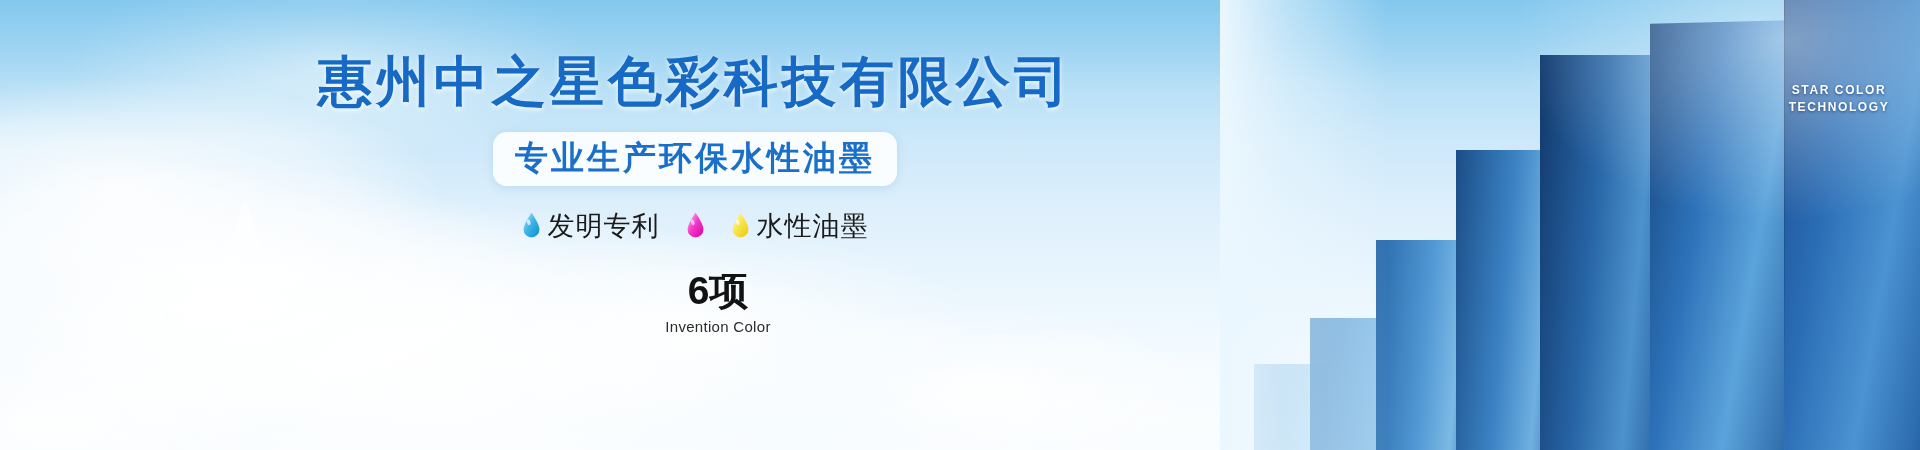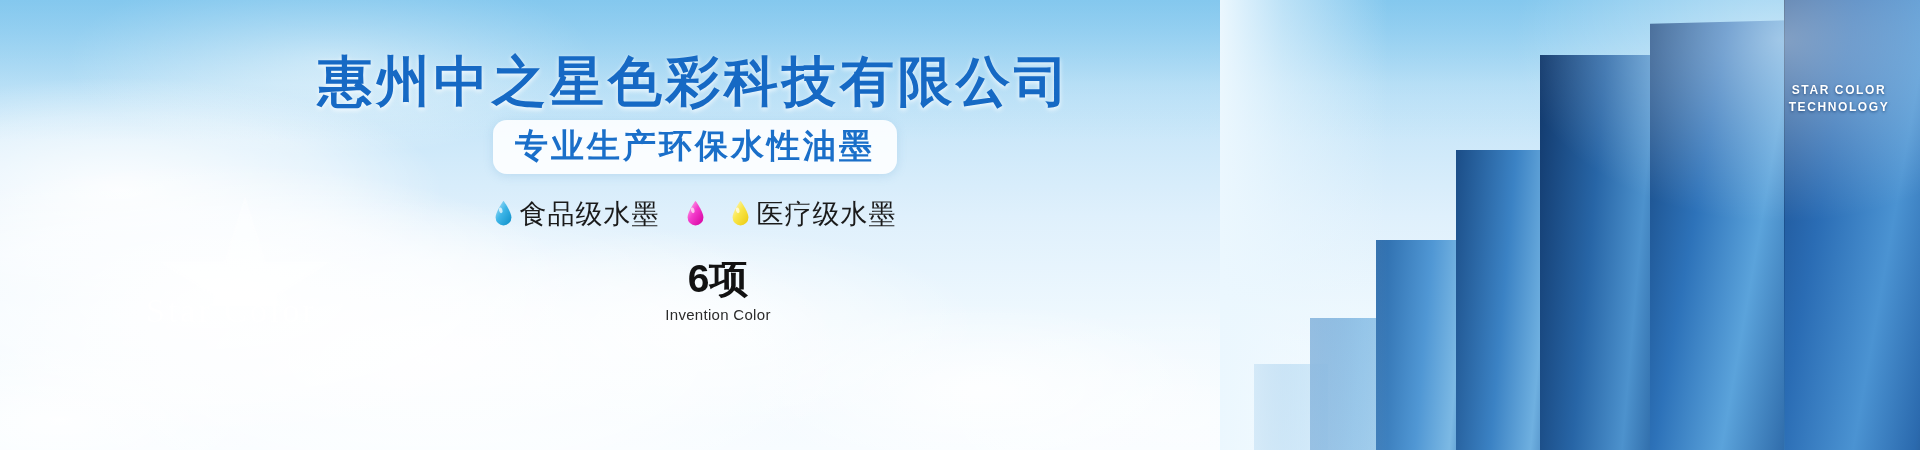--- a/index.html
+++ b/index.html
@@ -117,21 +117,21 @@
     font-size:54px;
     font-weight:700;
     color:#1669c4;
     letter-spacing:4px;
     line-height:1;
     white-space:nowrap;
     text-shadow:0 2px 5px rgba(255,255,255,.85);
   }
 
   .pill {
-    margin-top:12px;
+    margin-top:24px;
     background:rgba(255,255,255,.88);
     border-radius:14px;
     padding:7px 22px 9px;
     box-shadow:0 2px 10px rgba(120,175,215,.28);
   }
   .pill-text {
     font-size:33px;
     font-weight:700;
     color:#1a6fc9;
     letter-spacing:3px;
@@ -221,21 +221,21 @@
           <defs>
               <linearGradient id="g1" x1="0" y1="0" x2="1" y2="1">
             <stop offset="0%" stop-color="#bfe9fb"></stop>
                 <stop offset="45%" stop-color="#3fb6e8"></stop>
                 <stop offset="100%" stop-color="#0b8ec8"></stop>
           </linearGradient>
             </defs>
           <path d="M12 1 C12 1 22 15 22 22 A10 10 0 0 1 2 22 C2 15 12 1 12 1 Z" fill="url(#g1)"></path>
           <ellipse cx="8.5" cy="13" rx="2.2" ry="3.6" fill="rgba(255,255,255,.7)" transform="rotate(-18 8.5 13)"></ellipse>
         </svg>
-        <span class="feature-label">食品级水墨</span>
+        <span class="feature-label">发明专利</span>
       </div>
 
       <div class="feature">
         <svg class="drop" viewBox="0 0 24 34">
           <defs>
               <linearGradient id="g2" x1="0" y1="0" x2="1" y2="1">
             <stop offset="0%" stop-color="#ffc8f0"></stop>
                 <stop offset="45%" stop-color="#f43ccb"></stop>
                 <stop offset="100%" stop-color="#d4009e"></stop>
           </linearGradient>
@@ -250,21 +250,21 @@
           <defs>
               <linearGradient id="g3" x1="0" y1="0" x2="1" y2="1">
             <stop offset="0%" stop-color="#fffad0"></stop>
                 <stop offset="45%" stop-color="#f9e64a"></stop>
                 <stop offset="100%" stop-color="#ecc90d"></stop>
           </linearGradient>
             </defs>
           <path d="M12 1 C12 1 22 15 22 22 A10 10 0 0 1 2 22 C2 15 12 1 12 1 Z" fill="url(#g3)"></path>
           <ellipse cx="8.5" cy="13" rx="2.2" ry="3.6" fill="rgba(255,255,255,.7)" transform="rotate(-18 8.5 13)"></ellipse>
         </svg>
-        <span class="feature-label">医疗级水墨</span>
+        <span class="feature-label">水性油墨</span>
       </div>
 
     </div>
 
     <div class="badges">
 
       <div class="badge">
         <div class="badge-cn">
           <span class="badge-strong">6项</span>
         </div>

